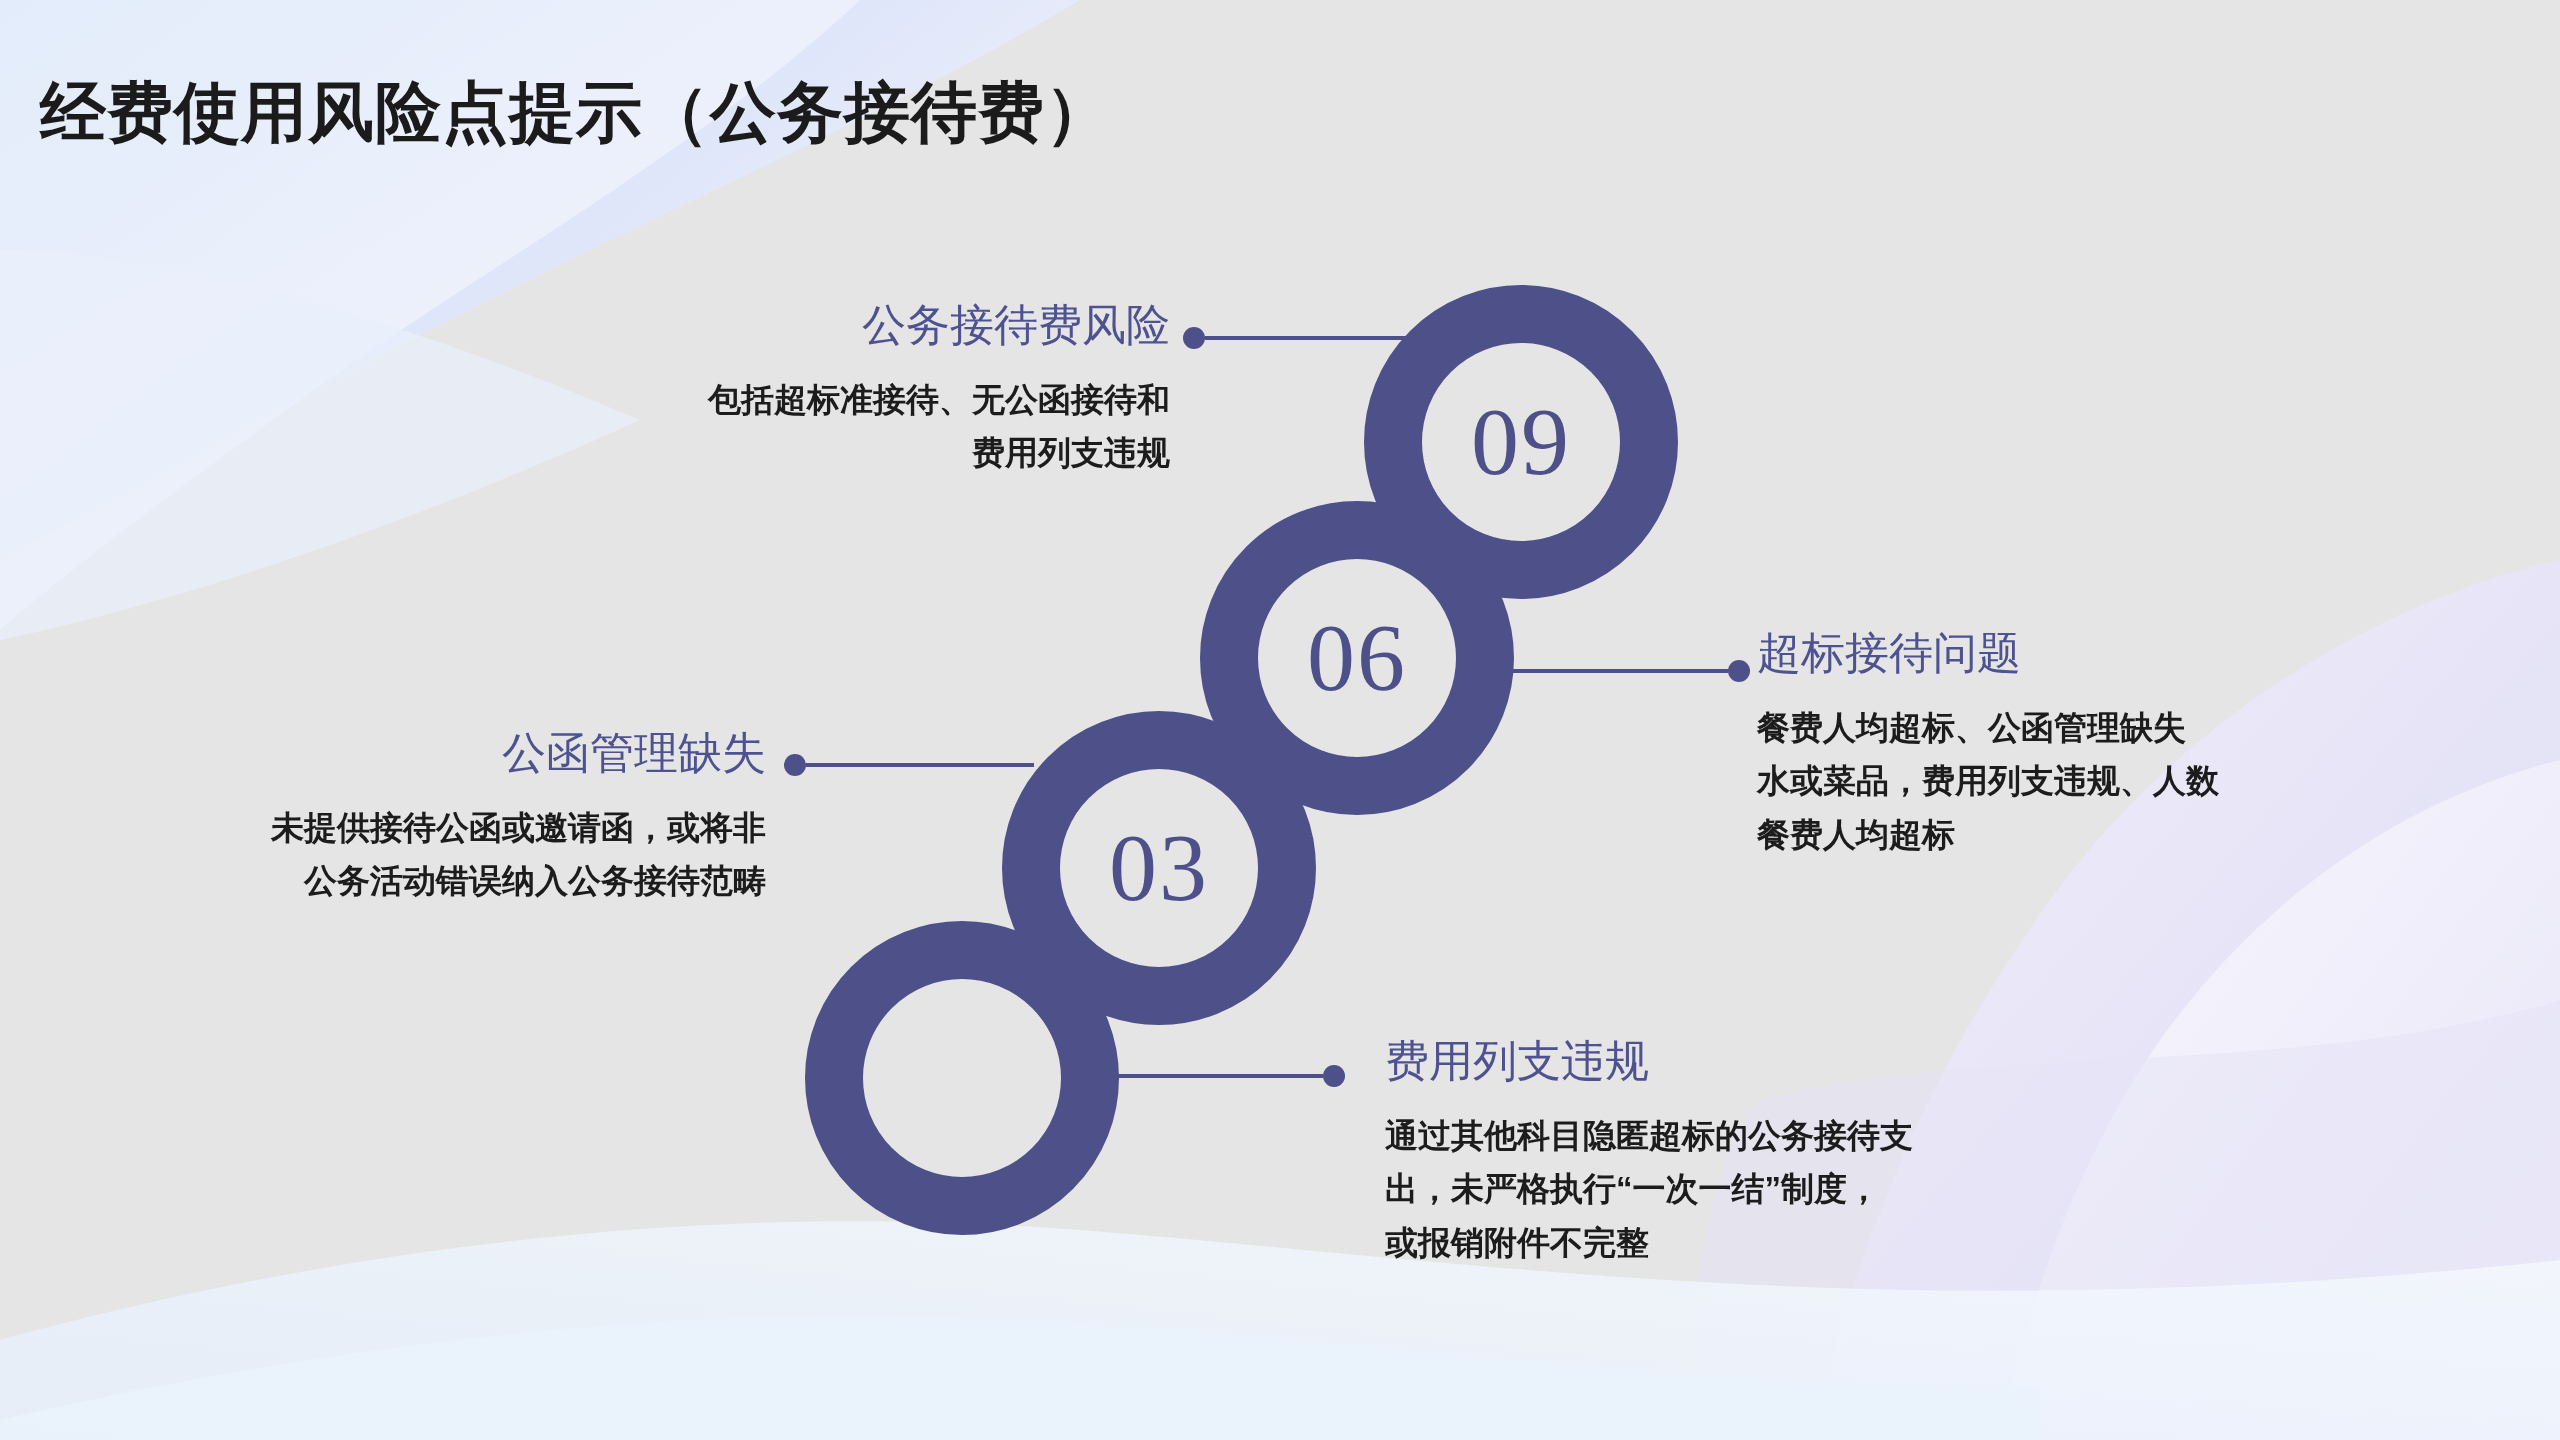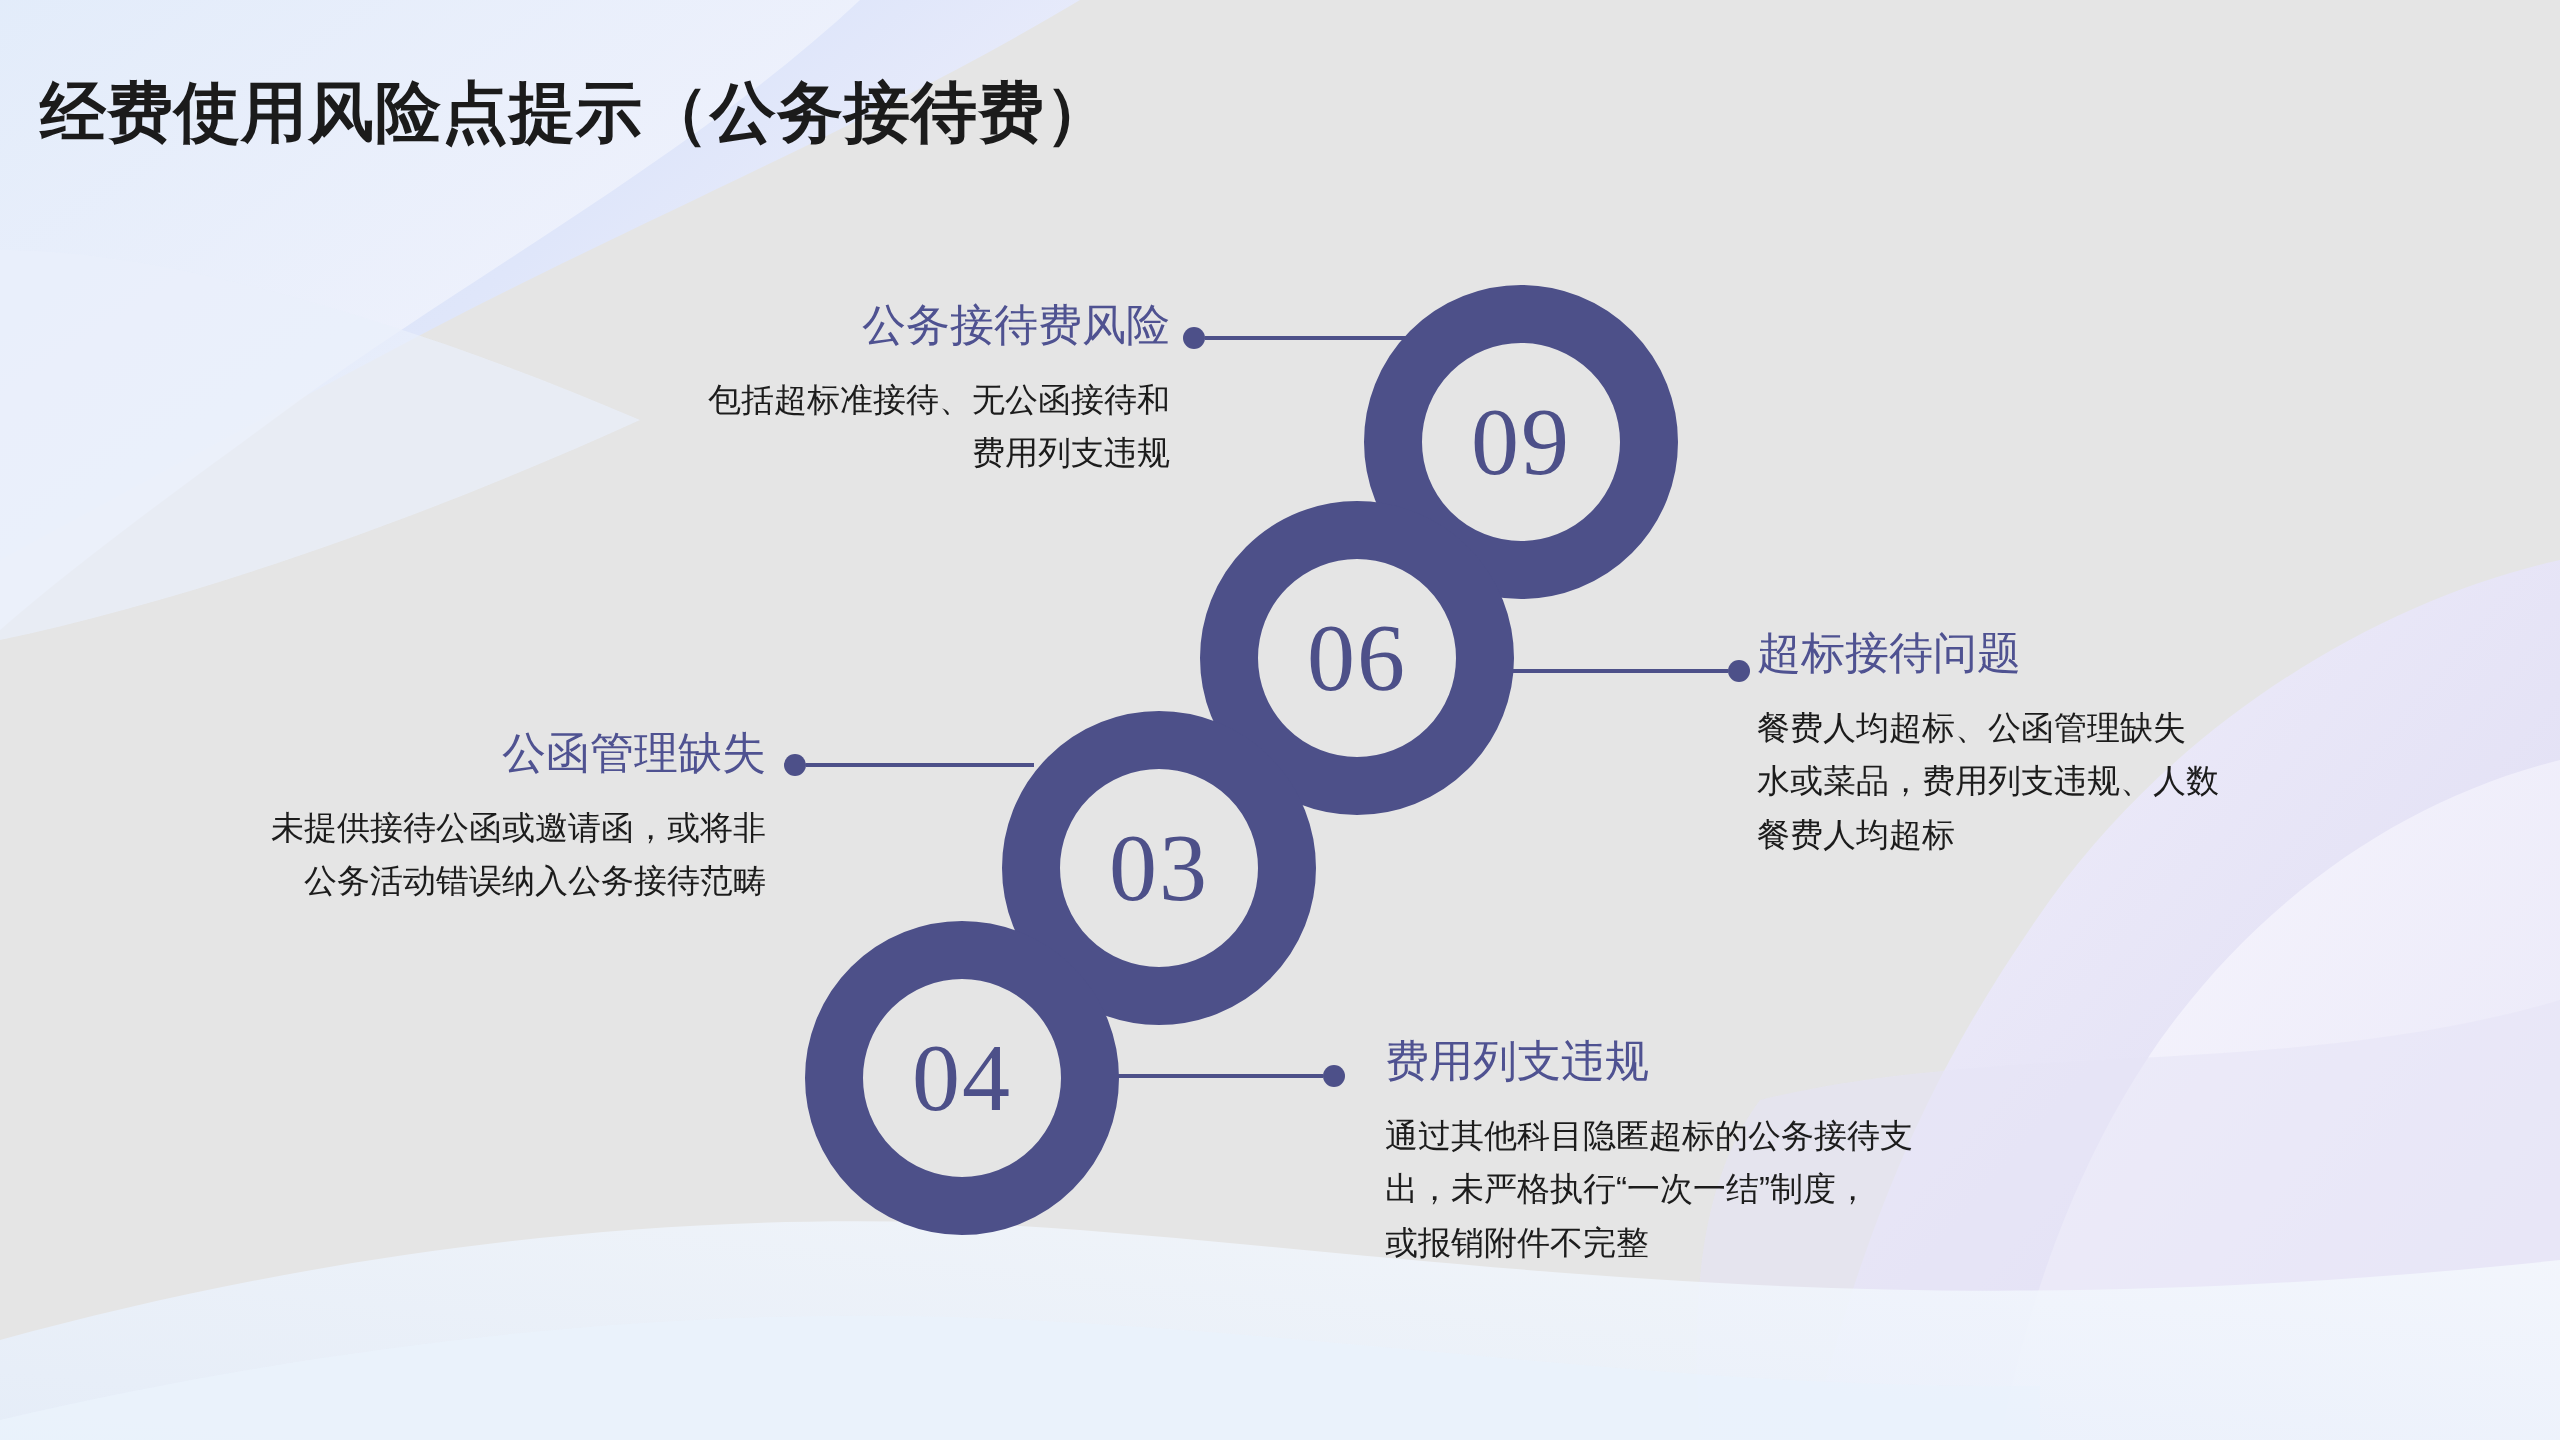--- a/index.html
+++ b/index.html
@@ -88,21 +88,21 @@
   .block .b-head {
     font-size: 44px;
     font-weight: 400;
     color: #4f5291;
     line-height: 1.15;
     margin-bottom: 22px;
     white-space: nowrap;
   }
   .block .b-body {
     font-size: 33px;
-    font-weight: 400;
+    font-weight: 700;
     color: #1c1c1c;
     line-height: 1.62;
   }
   .block.align-right { text-align: right; }
   .block.align-left  { text-align: left; }
 </style>
 </head>
 <body>
 
 <div class="slide">
@@ -151,21 +151,20 @@
       <circle cx="1521" cy="442" r="128"></circle>
       <circle cx="1357" cy="658" r="128"></circle>
       <circle cx="1159" cy="868" r="128"></circle>
       <circle cx="962" cy="1078" r="128"></circle>
     </g>
   </svg>
 
   <div class="ring-num" style="left:1401px; top:394px;">09</div>
   <div class="ring-num" style="left:1237px; top:610px;">06</div>
   <div class="ring-num" style="left:1039px; top:820px;">03</div>
-  <div class="ring-num" style="left:842px;  top:1030px;">04</div>
 
   <div class="connector to-left" style="left:1183px; top:327px; width:240px;">
     <span class="conn-dot"></span>
     <span class="conn-line"></span>
   </div>
 
   <div class="connector to-right" style="left:1500px; top:660px; width:250px;">
     <span class="conn-line"></span>
     <span class="conn-dot"></span>
   </div>

